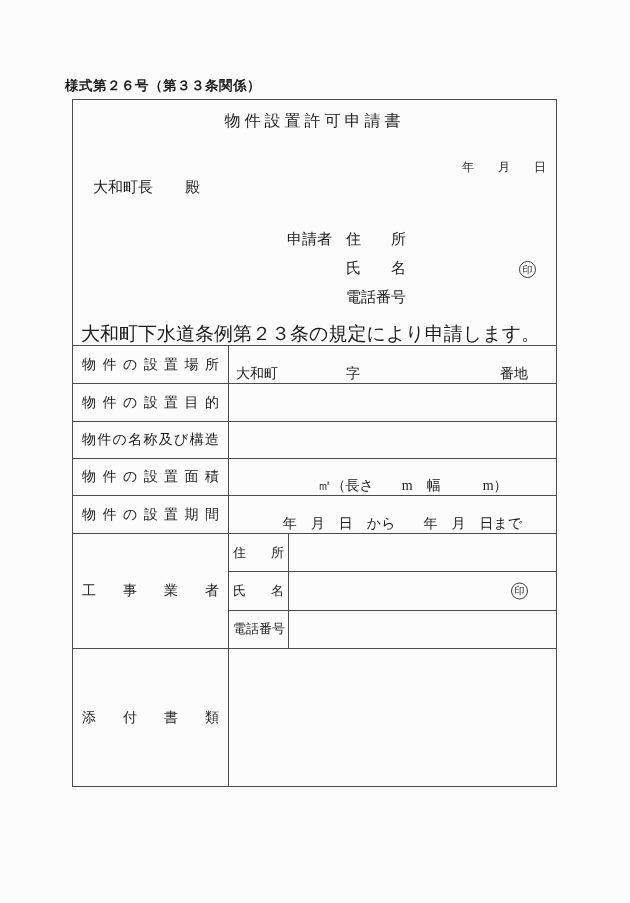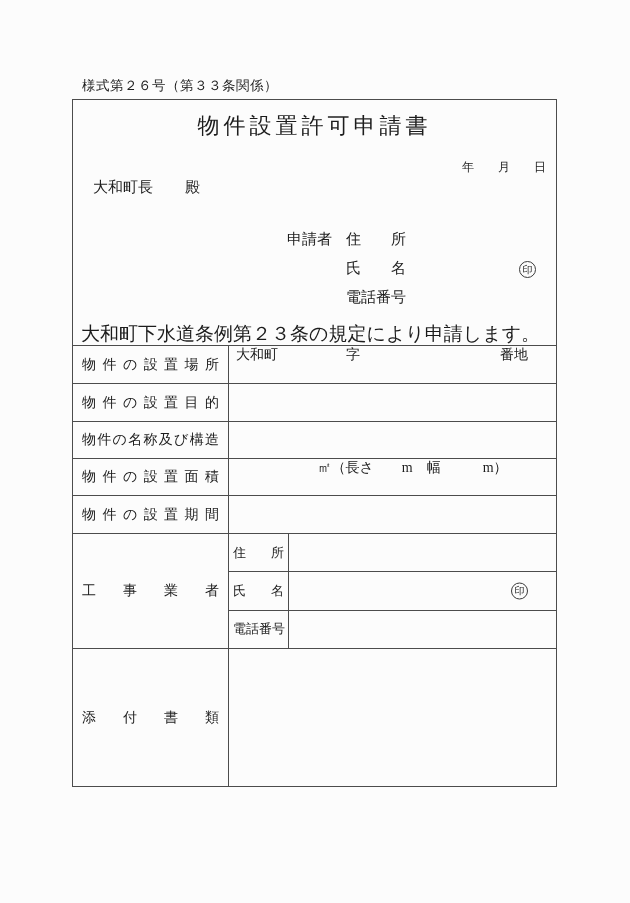--- a/index.html
+++ b/index.html
@@ -1,46 +1,46 @@
 <!DOCTYPE html>
 <html><head>
 <meta charset="utf-8">
 <style>
   html,body{margin:0;padding:0;}
   .page{
     position:relative;width:630px;height:903px;background:#fcfcfc;
     font-family:"Liberation Serif","DejaVu Serif",serif;color:#1c1c1c;
     overflow:hidden;
   }
-  .form-no{position:absolute;left:82px;top:77px;font-size:13.5px;letter-spacing:.5px;}
+  .form-no{position:absolute;left:65px;top:77px;font-size:13.5px;letter-spacing:.5px;font-weight:bold;}
   .box{position:absolute;left:72px;top:99px;width:485px;height:688px;
        border:1px solid #4c4c4c;box-sizing:border-box;background:#fcfcfc;}
   .title{position:absolute;top:11px;left:0;right:0;text-align:center;
-         font-size:22px;letter-spacing:4px;}
+         font-size:16px;letter-spacing:4px;}
   .dateline{position:absolute;top:59px;right:10px;font-size:12px;}
   .addressee{position:absolute;left:20px;top:78px;font-size:15px;}
   .addressee .hon{margin-left:32px;}
   .applicant{position:absolute;left:214px;top:133px;font-size:15px;}
   .app-row{display:flex;align-items:flex-end;height:16px;margin-bottom:13px;}
   .app-role{width:59px;display:inline-block;}
   .cj{display:inline-flex;justify-content:space-between;}
   .w60{width:60px;}
   .seal{display:inline-flex;align-items:center;justify-content:center;
         width:17px;height:17px;border:1px solid #3a3a3a;border-radius:50%;
         font-size:10px;line-height:1;box-sizing:border-box;}
   .applicant-seal{position:absolute;left:446px;top:161px;}
   .declaration{position:absolute;left:8px;top:221px;font-size:19px;}
   .table{position:absolute;left:0;right:0;top:245px;bottom:0;
          display:flex;flex-direction:column;font-size:14px;}
   .trow{display:flex;border-top:1px solid #4c4c4c;box-sizing:border-box;}
   .h38{height:38px;} .h37{height:37px;}
   .tlabel{width:156px;border-right:1px solid #4c4c4c;box-sizing:border-box;
           display:flex;justify-content:space-between;align-items:center;
           padding:0 9px;}
-  .tval{flex:1;display:flex;align-items:flex-start;box-sizing:border-box;position:relative;}
+  .tval{flex:1;display:flex;align-items:flex-end;box-sizing:border-box;position:relative;}
   .loc{padding:0 28px 0 7px;}
   .loc .aza{margin-left:68px;}
   .loc .banchi{margin-left:auto;}
   .area-val{justify-content:center;padding-left:40px;}
   .period-val{justify-content:center;padding-left:20px;}
   .contractor-row{height:115px;}
   .subcol{flex:1;display:flex;flex-direction:column;}
   .srow{flex:1;display:flex;}
   .srow + .srow{border-top:1px solid #4c4c4c;}
   .slabel{width:60px;border-right:1px solid #4c4c4c;box-sizing:border-box;
@@ -163,20 +163,21 @@
       <div class="trow h38">
         <div class="tlabel">
             <span>物</span>
             <span>件</span>
             <span>の</span>
             <span>設</span>
             <span>置</span>
             <span>期</span>
             <span>間</span>
           </div>
+        <div class="tval period-val">年　月　日　から　　年　月　日まで</div>
       </div>
 
       <div class="trow contractor-row">
         <div class="tlabel">
             <span>工</span>
             <span>事</span>
             <span>業</span>
             <span>者</span>
           </div>
         <div class="subcol">

